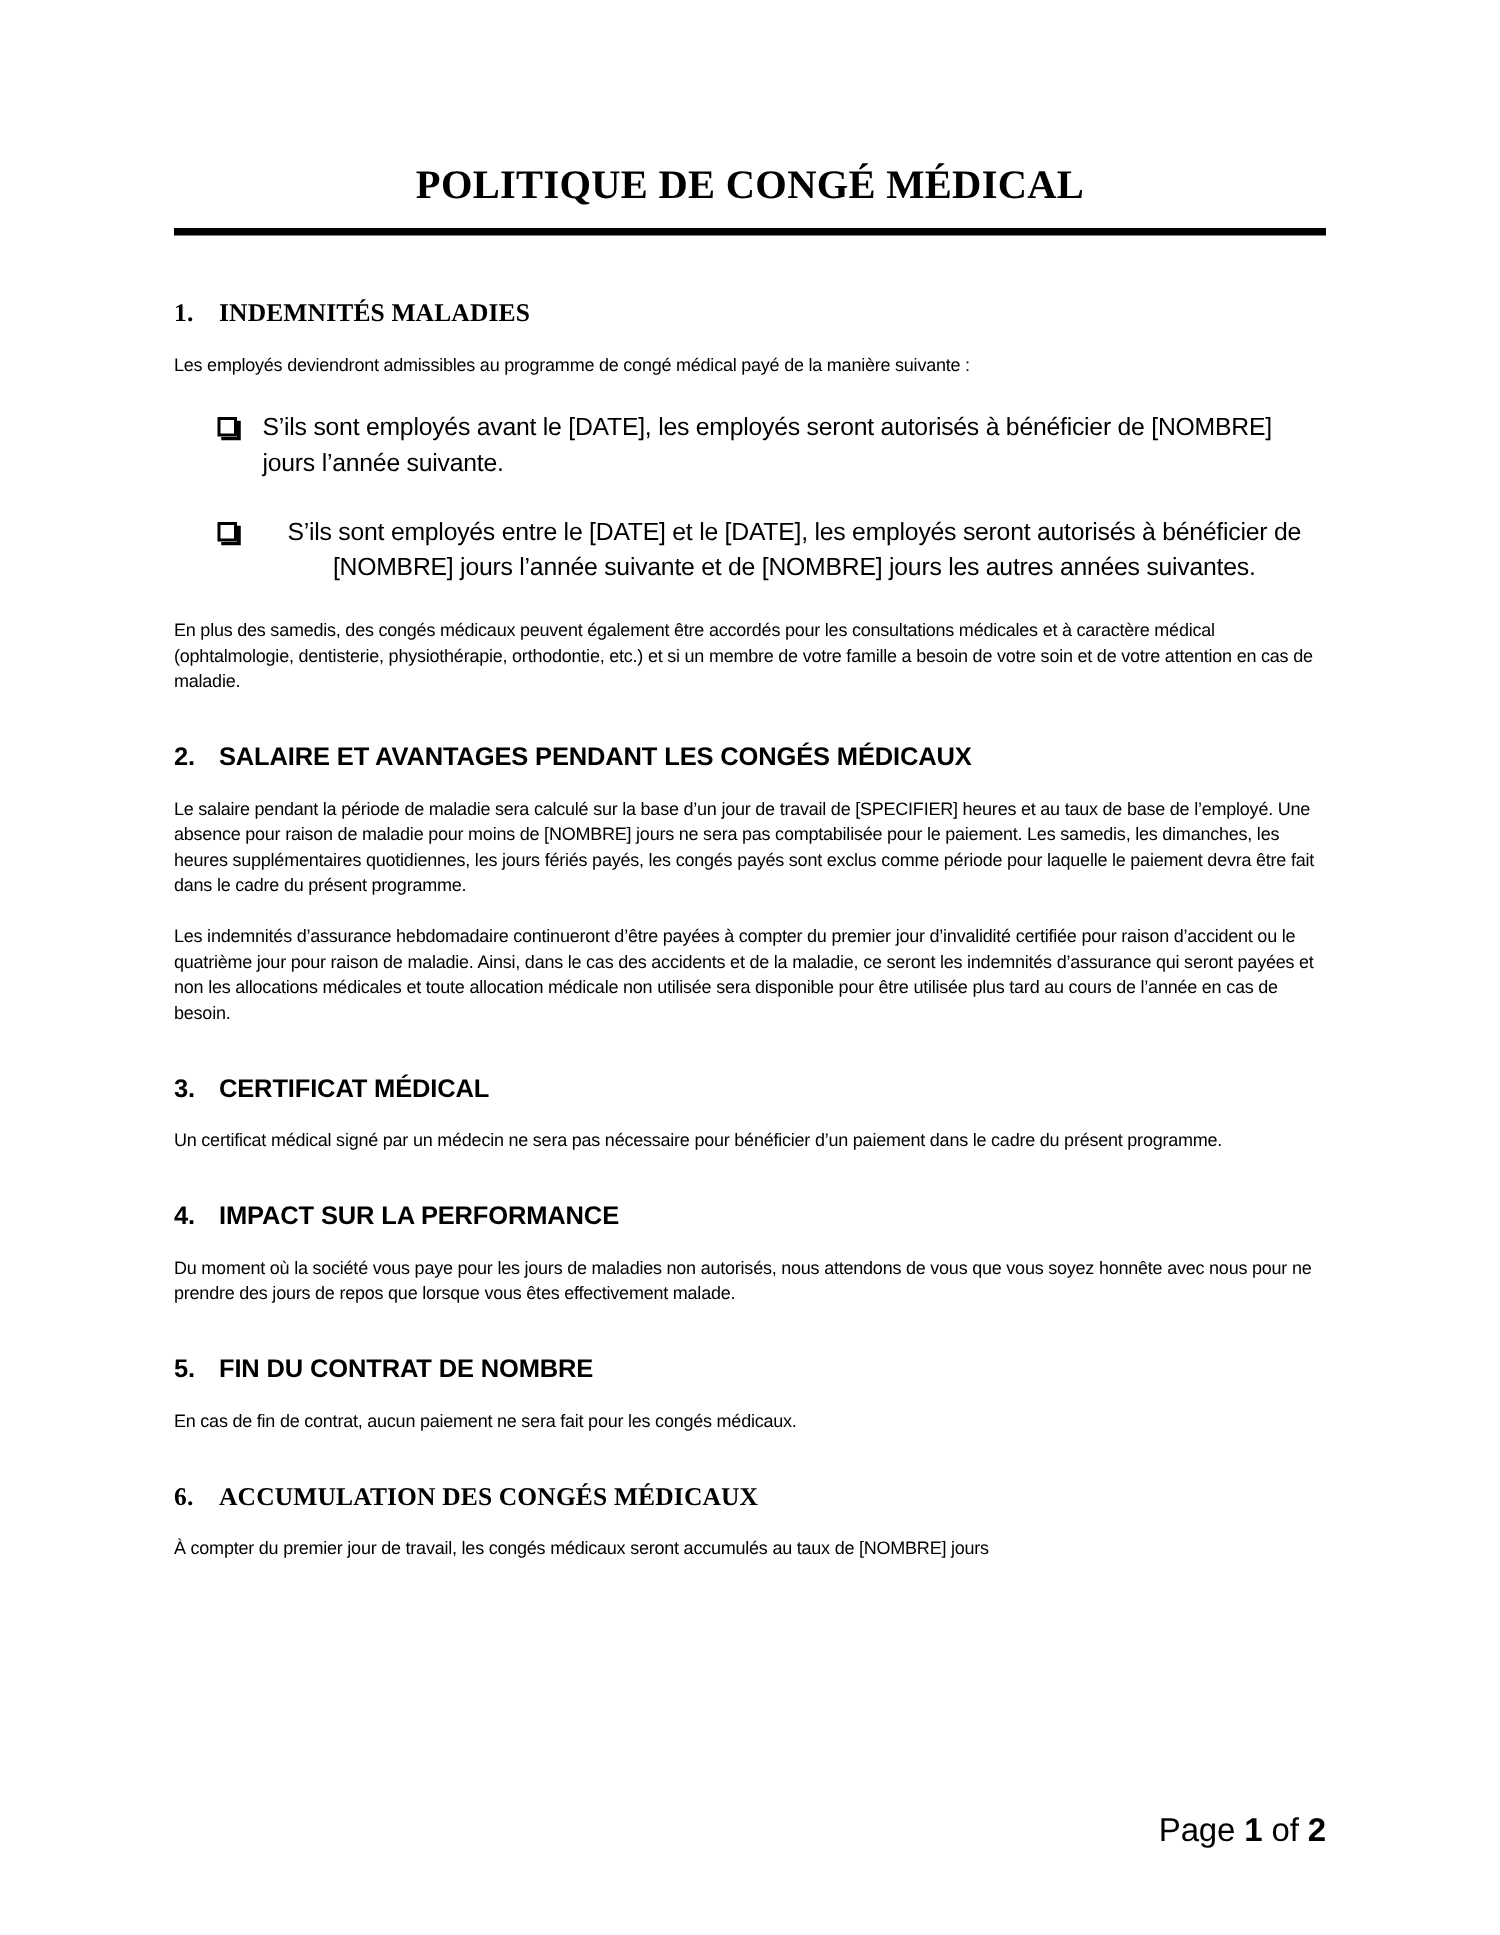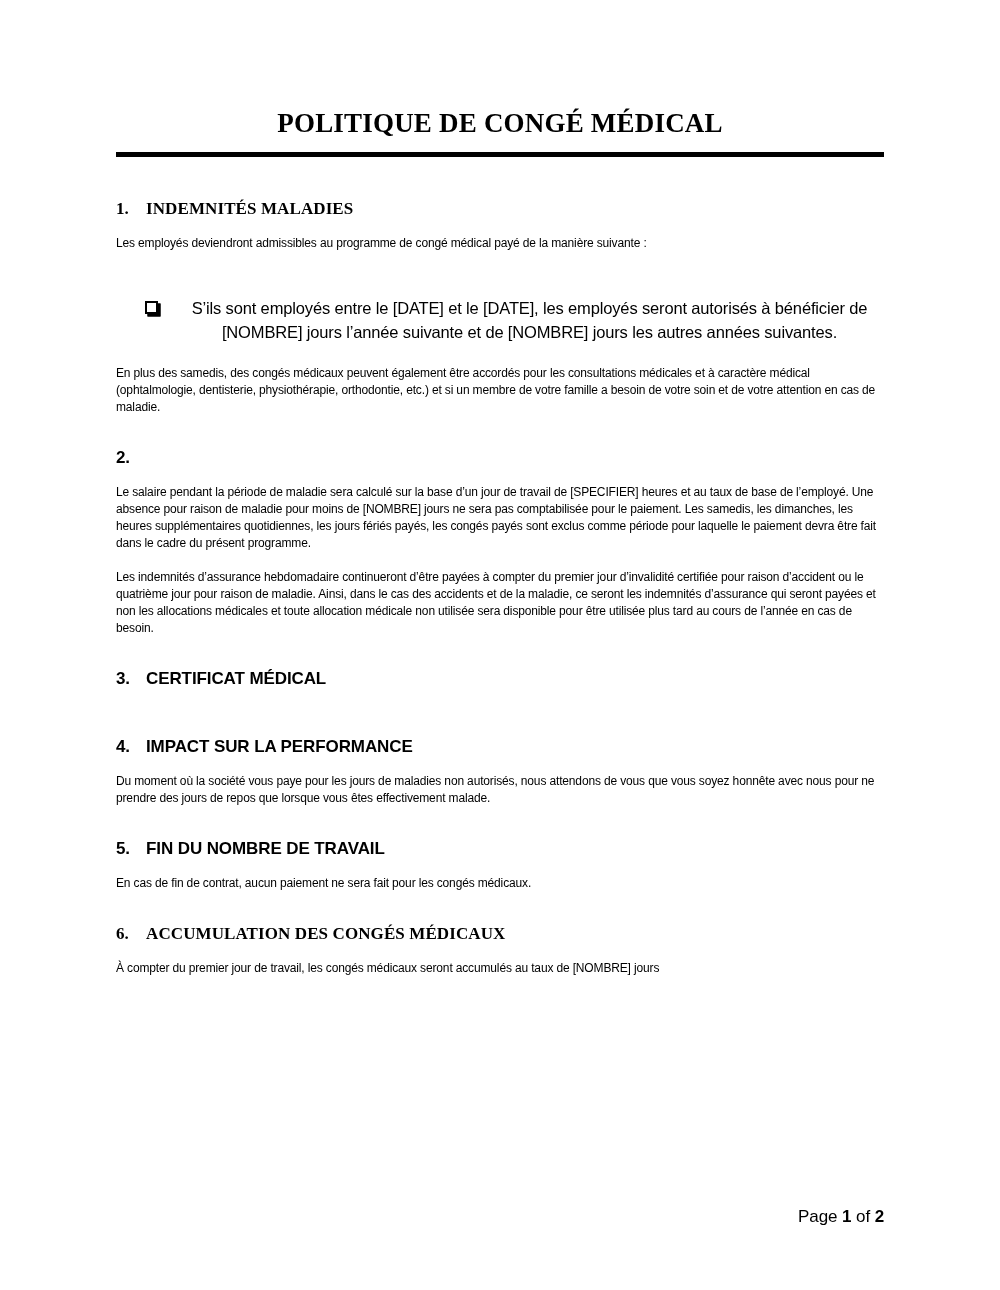--- a/index.html
+++ b/index.html
@@ -116,21 +116,21 @@
   .sp-sec { height: 32px; }    
 
   
   .footer {
     position: absolute;
     left: 116px;
     top: 1207px;
     width: 768px;
     text-align: right;
     font-family: "Liberation Sans", "DejaVu Sans", sans-serif;
-    font-size: 17px;
+    font-size: 22px;
     color: #000000;
     letter-spacing: -0.1px;
   }
   .footer b { font-weight: bold; }
 </style>
 </head>
 <body>
 
 <div class="page">
   <div class="doc-body">
@@ -143,61 +143,64 @@
     <div class="section-heading serif">
       <span class="num">1.</span>
       <span>INDEMNITÉS MALADIES</span>
     </div>
     <div class="sp-hd-body"></div>
     <p class="body-text">Les employés deviendront admissibles au programme de congé médical payé de la manière suivante :</p>
     <div class="sp-body-list"></div>
     <ul class="check-list">
       <li>
         <span class="check-glyph"></span>
+        <span>S’ils sont employés avant le [DATE], les employés seront autorisés à bénéficier de [NOMBRE] jours l’année suivante.</span>
       </li>
       <li>
         <span class="check-glyph"></span>
         <span>S’ils sont employés entre le [DATE] et le [DATE], les employés seront autorisés à bénéficier de [NOMBRE] jours l’année suivante et de [NOMBRE] jours les autres années suivantes.</span>
       </li>
     </ul>
     <div class="sp-list-body"></div>
     <p class="body-text">En plus des samedis, des congés médicaux peuvent également être accordés pour les consultations médicales et à caractère médical (ophtalmologie, dentisterie, physiothérapie, orthodontie, etc.) et si un membre de votre famille a besoin de votre soin et de votre attention en cas de maladie.</p>
 
     <div class="sp-sec"></div>
 
     <div class="section-heading sans">
       <span class="num">2.</span>
+      <span>SALAIRE ET AVANTAGES PENDANT LES CONGÉS MÉDICAUX</span>
     </div>
     <div class="sp-hd-body"></div>
     <p class="body-text">Le salaire pendant la période de maladie sera calculé sur la base d’un jour de travail de [SPECIFIER] heures et au taux de base de l’employé. Une absence pour raison de maladie pour moins de [NOMBRE] jours ne sera pas comptabilisée pour le paiement. Les samedis, les dimanches, les heures supplémentaires quotidiennes, les jours fériés payés, les congés payés sont exclus comme période pour laquelle le paiement devra être fait dans le cadre du présent programme.</p>
     <div class="sp-para"></div>
     <p class="body-text">Les indemnités d’assurance hebdomadaire continueront d’être payées à compter du premier jour d’invalidité certifiée pour raison d’accident ou le quatrième jour pour raison de maladie. Ainsi, dans le cas des accidents et de la maladie, ce seront les indemnités d’assurance qui seront payées et non les allocations médicales et toute allocation médicale non utilisée sera disponible pour être utilisée plus tard au cours de l’année en cas de besoin.</p>
 
     <div class="sp-sec"></div>
 
     <div class="section-heading sans">
       <span class="num">3.</span>
       <span>CERTIFICAT MÉDICAL</span>
     </div>
     <div class="sp-hd-body"></div>
+    <p class="body-text">Un certificat médical signé par un médecin ne sera pas nécessaire pour bénéficier d’un paiement dans le cadre du présent programme.</p>
 
     <div class="sp-sec"></div>
 
     <div class="section-heading sans">
       <span class="num">4.</span>
       <span>IMPACT SUR LA PERFORMANCE</span>
     </div>
     <div class="sp-hd-body"></div>
     <p class="body-text">Du moment où la société vous paye pour les jours de maladies non autorisés, nous attendons de vous que vous soyez honnête avec nous pour ne prendre des jours de repos que lorsque vous êtes effectivement malade.</p>
 
     <div class="sp-sec"></div>
 
     <div class="section-heading sans">
       <span class="num">5.</span>
-      <span>FIN DU NOMBRE DE TRAVAIL</span>
+      <span>FIN DU CONTRAT DE NOMBRE</span>
     </div>
     <div class="sp-hd-body"></div>
     <p class="body-text">En cas de fin de contrat, aucun paiement ne sera fait pour les congés médicaux.</p>
 
     <div class="sp-sec"></div>
 
     <div class="section-heading serif">
       <span class="num">6.</span>
       <span>ACCUMULATION DES CONGÉS MÉDICAUX</span>
     </div>

